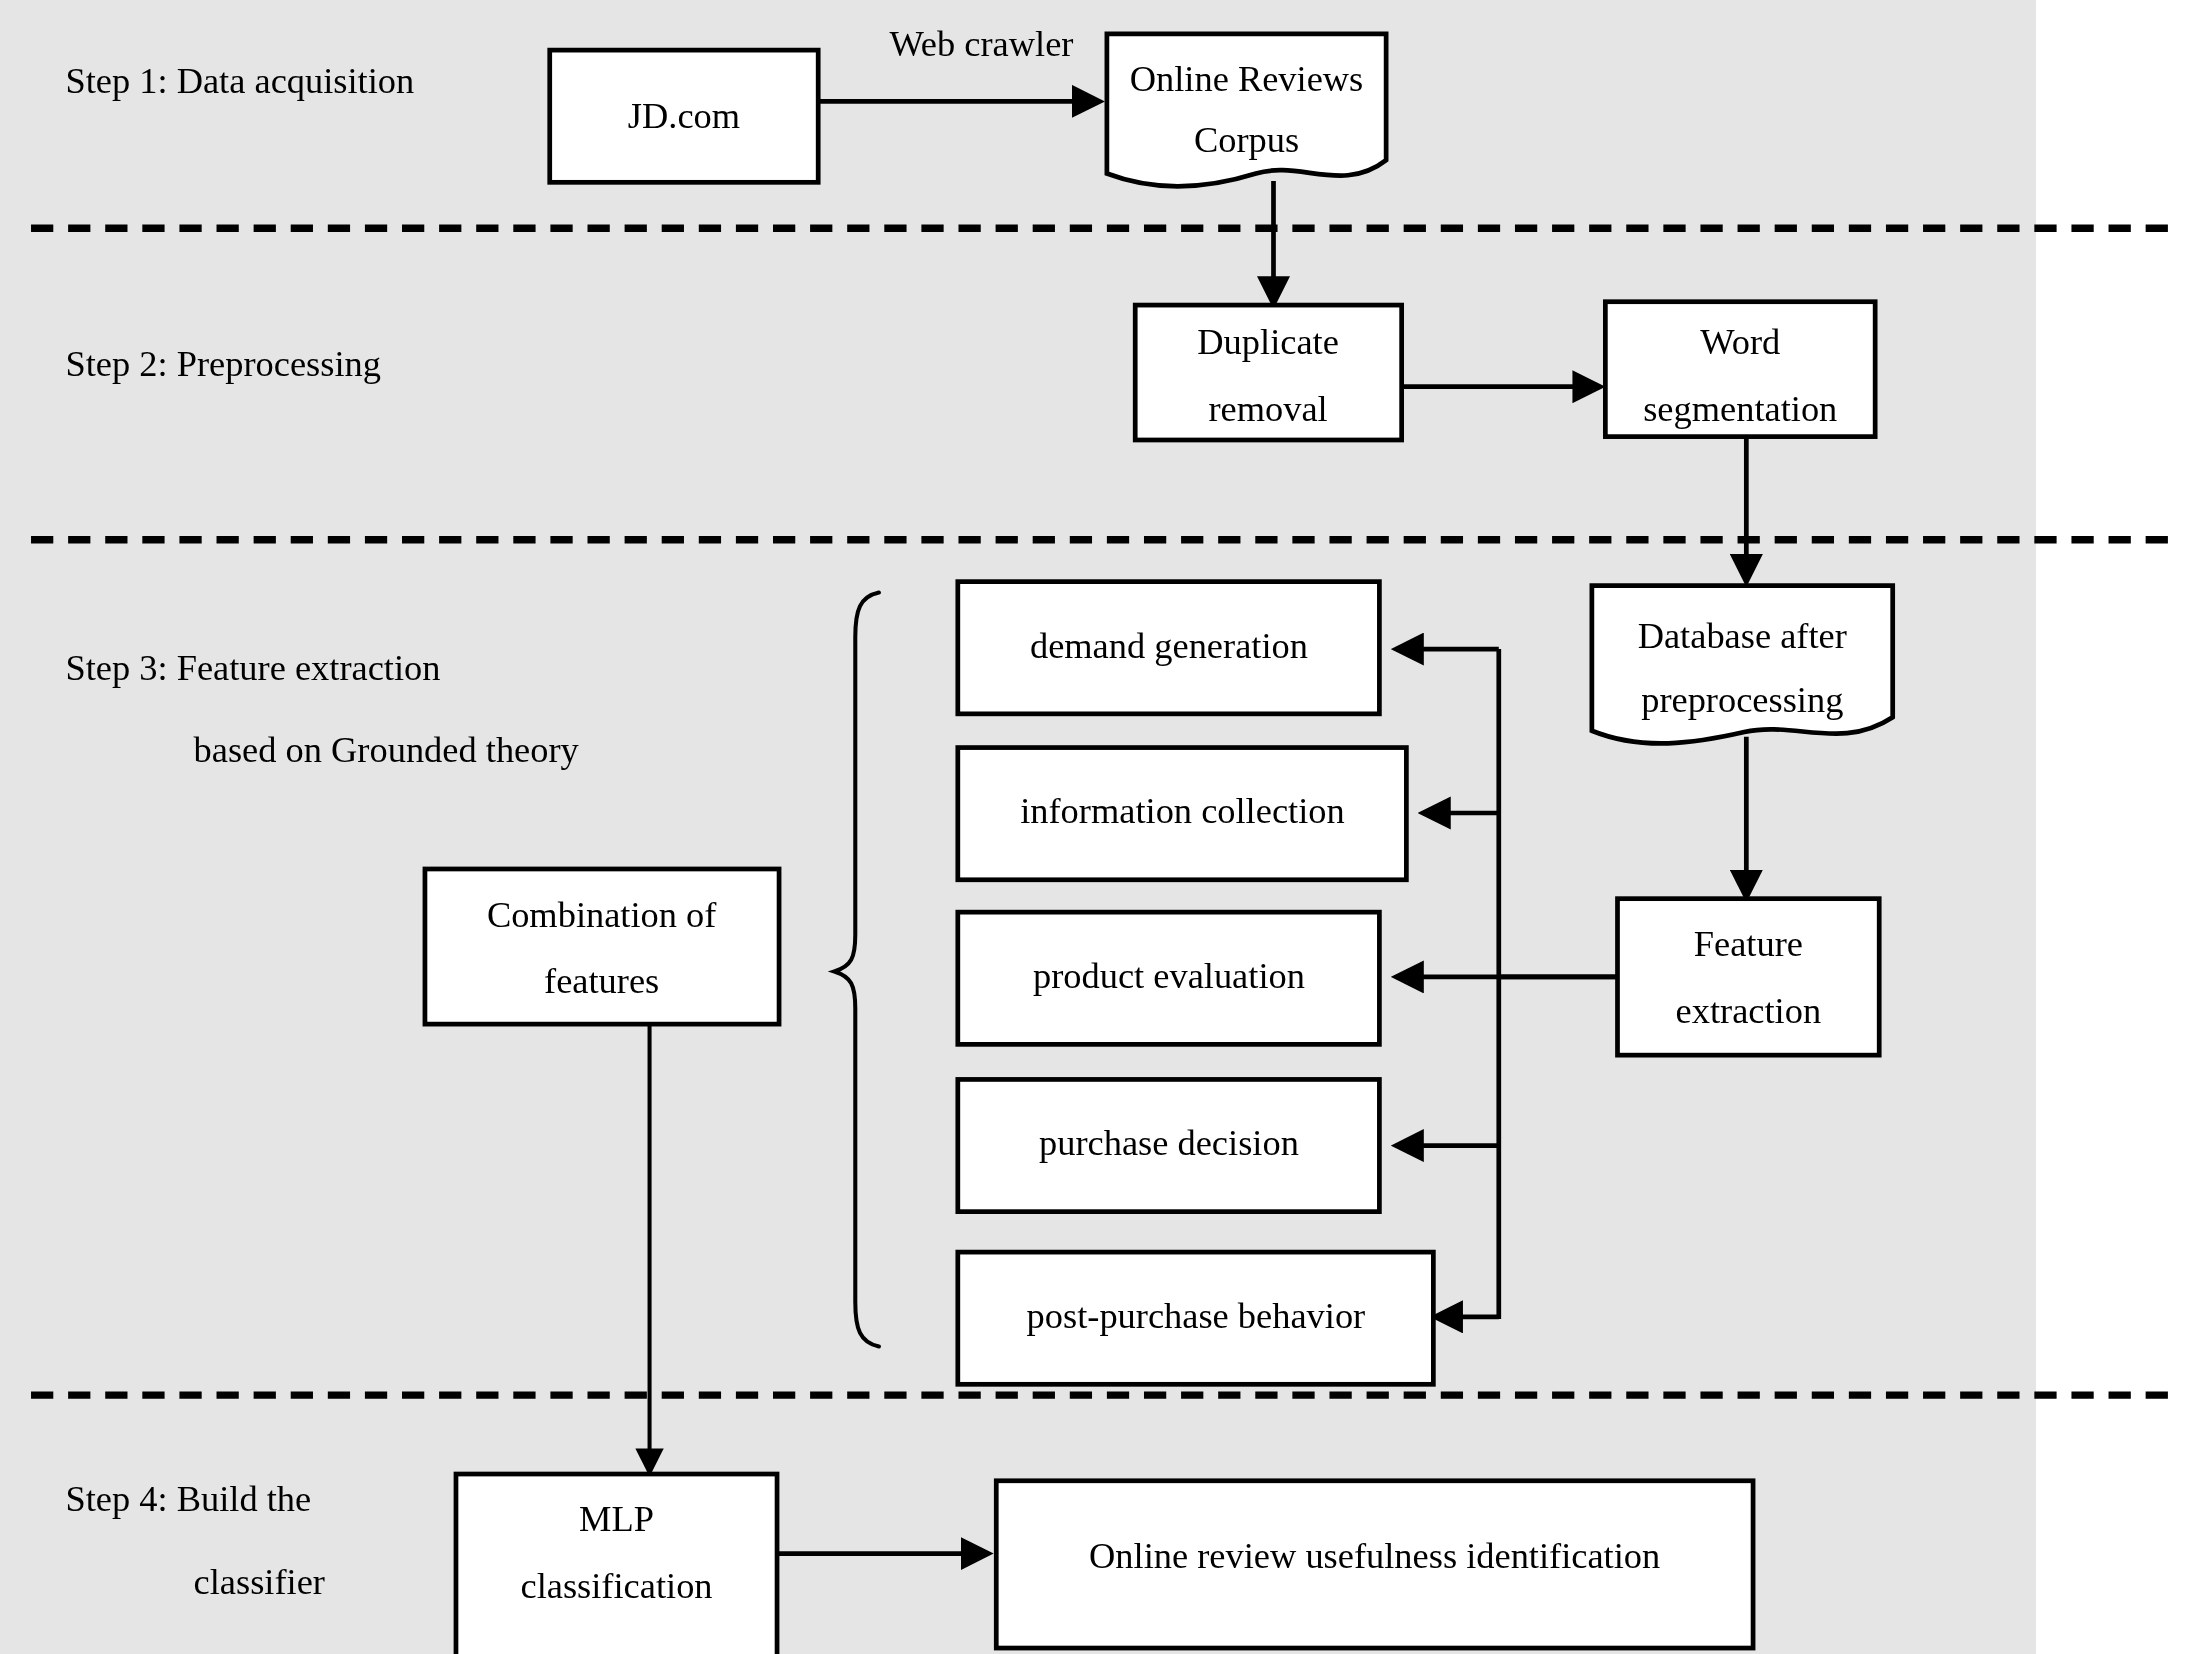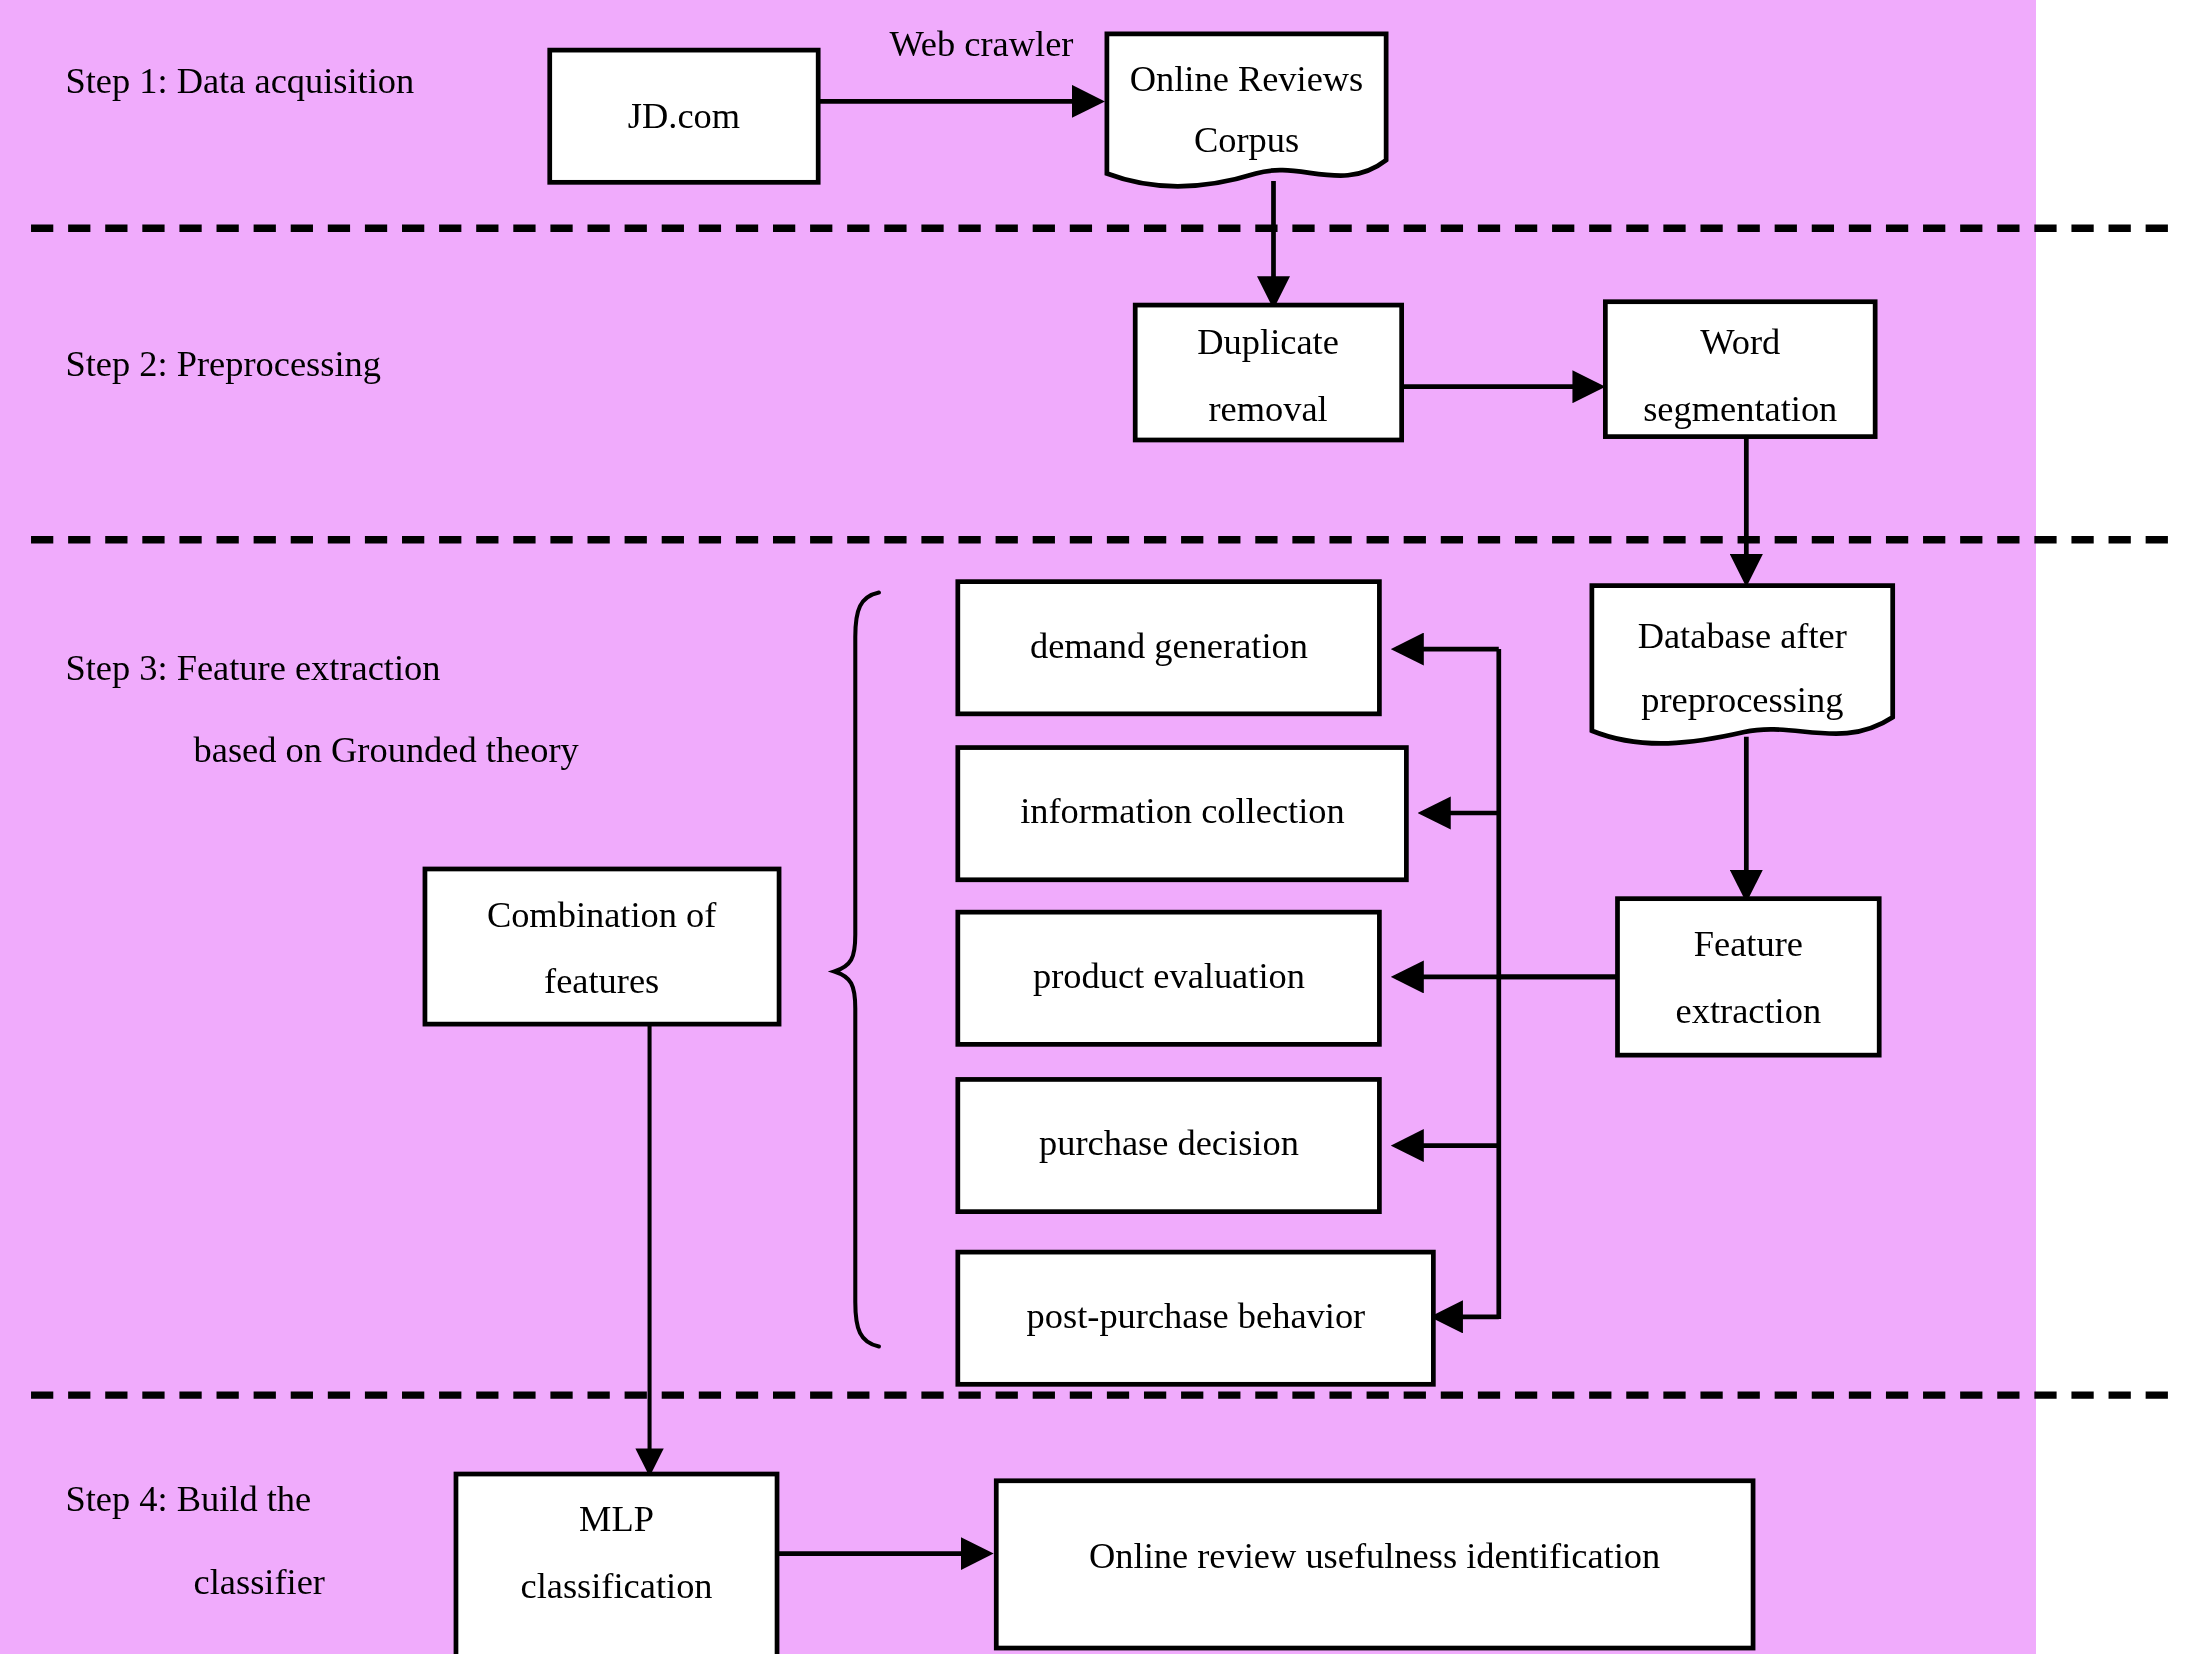--- a/index.html
+++ b/index.html
@@ -11,21 +11,21 @@
   body {
     width: 2205px;
     height: 1655px;
     overflow: hidden;
     font-family: "Liberation Serif", "DejaVu Serif", serif;
   }
   #diagram-root {
     position: relative;
     width: 2036px;
     height: 1655px;
-    background: #f0abfc;
+    background: #e5e5e5;
     text-align: center;
   }
   svg#flow {
     display: block;
     width: 2205px;
     height: 1655px;
   }
   .node-box {
     fill: #ffffff;
     stroke: #000000;

